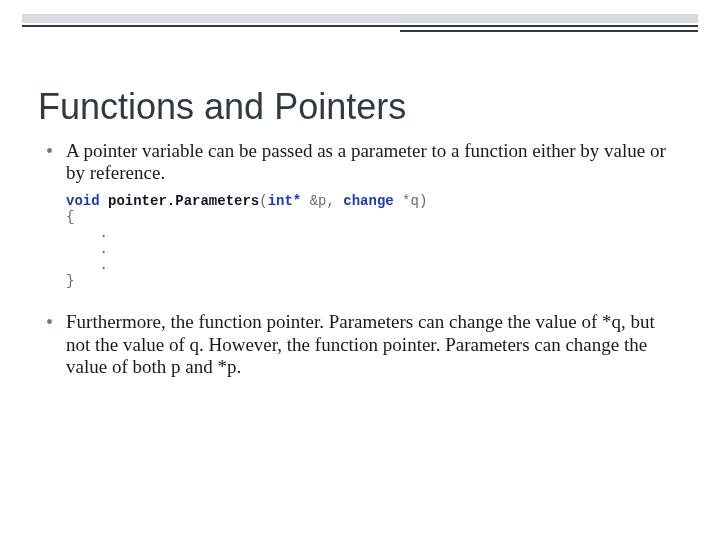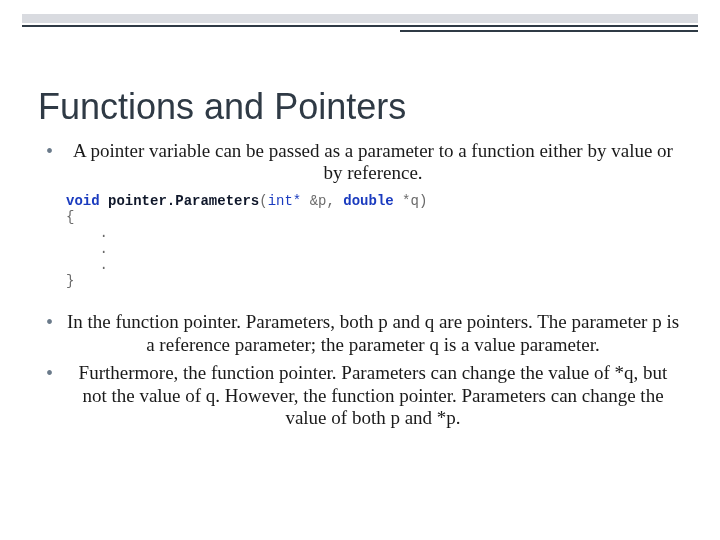--- a/index.html
+++ b/index.html
@@ -49,21 +49,20 @@
     margin-top: 16px;
   }
   .content {
     position: absolute;
     top: 140px;
     left: 38px;
     right: 40px;
   }
   ul.bullets {
     list-style: none;
-    text-align: center;
   }
   ul.bullets > li {
     position: relative;
     padding-left: 28px;
     font-size: 19px;
     line-height: 1.18;
     color: #1a1a1a;
     margin-bottom: 6px;
     font-family: Georgia, 'Times New Roman', serif;
   }
@@ -79,44 +78,43 @@
     margin-left: 28px;
     margin-top: 8px;
     margin-bottom: 22px;
     font-family: 'Courier New', Courier, monospace;
     font-size: 14px;
     color: #6a6a6a;
     line-height: 1.15;
     white-space: pre;
   }
   .kw-void { color: #1a3bbf; font-weight: bold; }
-  .kw-int  { color: #1a3bbf; font-weight: normal; text-align: center; }
+  .kw-int  { color: #1a3bbf; font-weight: bold; text-align: center; }
   .kw-dbl  { color: #1a3bbf; font-weight: bold; }
   .fn-name { color: #0f172a; font-weight: bold; }
 </style>
 </head>
 <body>
 
 <div class="topbar">
   <div class="pale"></div>
   <div class="line1"></div>
   <div class="line2"></div>
 </div>
 
 <h1 class="slide-title">Functions and Pointers</h1>
 
 <div class="content">
   <ul class="bullets">
     <li>A pointer variable can be passed as a parameter to a function either by value or by reference.</li>
   </ul>
 
-  <div class="code-box"><span class="kw-void">void</span> <span class="fn-name">pointer.Parameters</span><span>(</span><span class="kw-int">int*</span><span> &amp;p, </span><span class="kw-dbl">double</span><span> *q)</span>
+  <div class="code-box"><span class="kw-void">void</span> <span class="fn-name">pointer.Parameters</span><span>(</span><span class="kw-int">int*</span><span> &amp;p, </span><span class="kw-dbl">change</span><span> *q)</span>
 <span>{</span>
     <span>.</span>
     <span>.</span>
     <span>.</span>
 <span>}</span></div>
 
   <ul class="bullets">
-    <li>In the function pointer. Parameters, both p and q are pointers. The parameter p is a reference parameter; the parameter q is a value parameter.</li>
     <li> Furthermore, the function pointer. Parameters can change the value of *q, but not the value of q. However, the function pointer. Parameters can change the value of both p and *p.</li>
   </ul>
 </div>
 
 </body></html>

